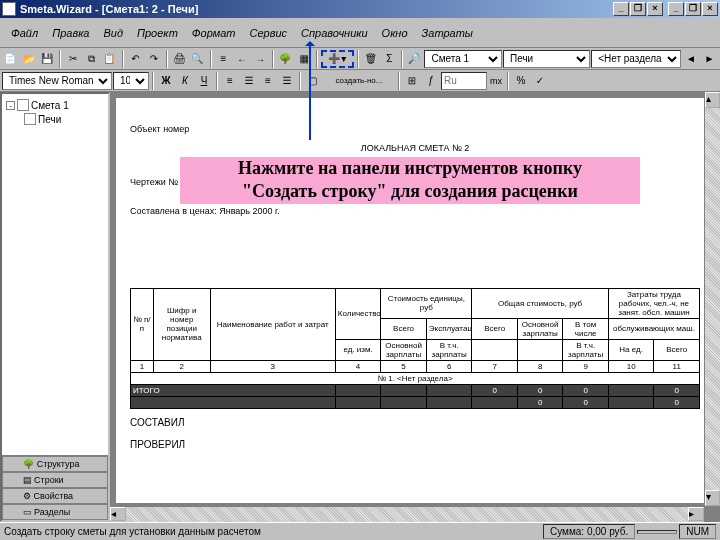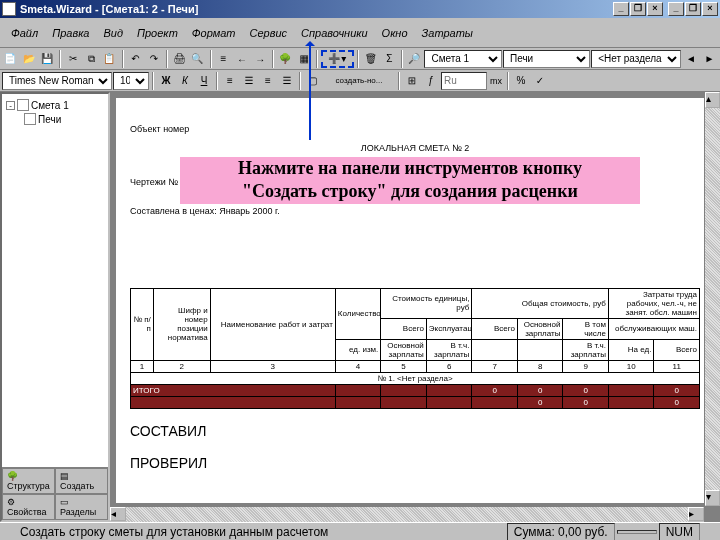--- a/index.html
+++ b/index.html
@@ -15,41 +15,41 @@
   .toolbar .sep { width: 2px; height: 18px; border-left: 1px solid #808080; border-right: 1px solid #fff; margin: 0 2px; }
   .toolbar .tb-select { height: 18px; font-size: 10px; border: 1px inset #808080; background: #fff; padding: 0 2px; }
   .dashed-highlight { border: 2px dashed #0033cc !important; }
   .workspace { display: flex; height: 430px; background: #808080; }
   .sidebar { width: 110px; background: #fff; border: 2px inset #c0c0c0; display: flex; flex-direction: column; font-size: 10px; }
   .tree { flex: 1; padding: 4px; }
   .tree-item { display: flex; align-items: center; gap: 2px; padding: 1px 0; }
   .tree-item .box { width: 9px; height: 9px; border: 1px solid #808080; text-align: center; line-height: 7px; font-size: 8px; }
   .tree-item .pg { width: 12px; height: 12px; background: #fff; border: 1px solid #888; }
   .sidebar-tabs { display: flex; flex-wrap: wrap; border-top: 1px solid #808080; background: #c0c0c0; }
-  .sidebar-tabs .tab { font-size: 9px; padding: 2px 4px; border: 1px solid #808080; background: #c0c0c0; flex: 1 0 48%; }
+  .sidebar-tabs .tab { font-size: 9px; padding: 2px 20px; border: 1px solid #808080; background: #c0c0c0; flex: 1 0 48%; }
   .doc-wrap { flex: 1; background: #808080; overflow: auto; position: relative; }
   .doc { background: #fff; margin: 6px; padding: 10px 14px; min-height: 405px; position: relative; }
   .doc-top { font-size: 9px; line-height: 1.6; }
   .doc-title-center { text-align: center; font-size: 9px; margin: 6px 0; }
   .callout-arrow { position: absolute; left: 309px; top: 42px; width: 2px; height: 98px; background: #0033cc; }
   .callout-arrow::after { content: ""; position: absolute; top: -6px; left: -4px; border: 5px solid transparent; border-bottom-color: #0033cc; }
   .callout-text { position: absolute; top: 142px; left: 180px; right: 80px; text-align: center; font-family: "Times New Roman", serif; font-size: 18px; font-weight: bold; color: #000; line-height: 1.3; background: #f9a8d4; margin-top: 15px; }
   .tbl { border-collapse: collapse; width: 100%; margin-top: 70px; font-size: 8px; table-layout: fixed; }
   .tbl th, .tbl td { border: 1px solid #000; padding: 1px 2px; text-align: center; vertical-align: middle; overflow: hidden; }
-  .tbl th { font-weight: normal; text-align: right; }
+  .tbl th { font-weight: normal; }
   .tbl .section-row td { background: #fff; font-weight: normal; }
-  .tbl .itogo td { background: #7f1d1d; color: #fff; }
-  .doc-footer { font-size: 14px; margin-top: 14px; }
+  .tbl .itogo td { background: #404040; color: #fff; }
+  .doc-footer { font-size: 10px; margin-top: 8px; }
   .scroll-h { position: absolute; bottom: 0; left: 0; right: 16px; height: 16px; background: #c0c0c0; border-top: 1px solid #808080; display: flex; }
   .scroll-h .sbtn { width: 16px; height: 14px; background: #c0c0c0; border: 1px outset #fff; }
   .scroll-h .track { flex: 1; background: repeating-linear-gradient(45deg,#c0c0c0,#c0c0c0 1px,#e0e0e0 1px,#e0e0e0 2px); }
   .scroll-v { position: absolute; top: 0; right: 0; bottom: 16px; width: 16px; background: #c0c0c0; border-left: 1px solid #808080; display: flex; flex-direction: column; }
   .scroll-v .sbtn { height: 16px; background: #c0c0c0; border: 1px outset #fff; }
   .scroll-v .track { flex: 1; background: repeating-linear-gradient(45deg,#c0c0c0,#c0c0c0 1px,#e0e0e0 1px,#e0e0e0 2px); }
-  .statusbar { height: 18px; background: #c0c0c0; border-top: 1px solid #fff; display: flex; align-items: center; font-size: 12px; padding: 0 20px; }
+  .statusbar { height: 18px; background: #c0c0c0; border-top: 1px solid #fff; display: flex; align-items: center; font-size: 10px; padding: 0 4px; }
   .statusbar .cell { border: 1px inset #808080; padding: 1px 6px; margin-left: 2px; background: #c0c0c0; }
   .statusbar .spacer { flex: 1; }
   .taskbar { height: 24px; background: #c0c0c0; border-top: 1px solid #fff; display: flex; align-items: center; padding: 1px 2px; gap: 2px; font-size: 10px; }
   .taskbar .start { display: flex; align-items: center; gap: 3px; border: 1px outset #fff; padding: 1px 6px; font-weight: bold; }
   .taskbar .flag { width: 14px; height: 12px; background: linear-gradient(to right, #f00 0 25%, #0f0 0 50%, #00f 0 75%, #ff0 0 100%); }
   .taskbar .ql { width: 18px; height: 18px; border: 1px solid transparent; }
   .taskbar .task-btn { flex: 0 0 150px; height: 20px; border: 1px inset #808080; background: #c0c0c0; padding: 0 4px; display: flex; align-items: center; gap: 3px; overflow: hidden; }
   .taskbar .tray { margin-left: auto; display: flex; align-items: center; gap: 3px; border: 1px inset #808080; padding: 1px 4px; }
   .taskbar .tray .ic { width: 14px; height: 14px; background: #888; }
 </style>
@@ -155,21 +155,21 @@
         <span class="pg"></span>
         <span>Смета 1</span>
       </div>
       <div class="tree-item" style="padding-left:18px">
         <span class="pg"></span>
         <span>Печи</span>
       </div>
     </div>
     <div class="sidebar-tabs">
       <div class="tab">🌳 <span>Структура</span></div>
-      <div class="tab">▤ <span>Создать</span></div>
+      <div class="tab">▤ <span>Строки</span></div>
       <div class="tab">⚙ <span>Свойства</span></div>
       <div class="tab">▭ <span>Разделы</span></div>
     </div>
   </div>
 
   <div class="doc-wrap">
     <div class="doc">
       <div class="doc-top">
         <br>
         <div>Объект номер</div>

